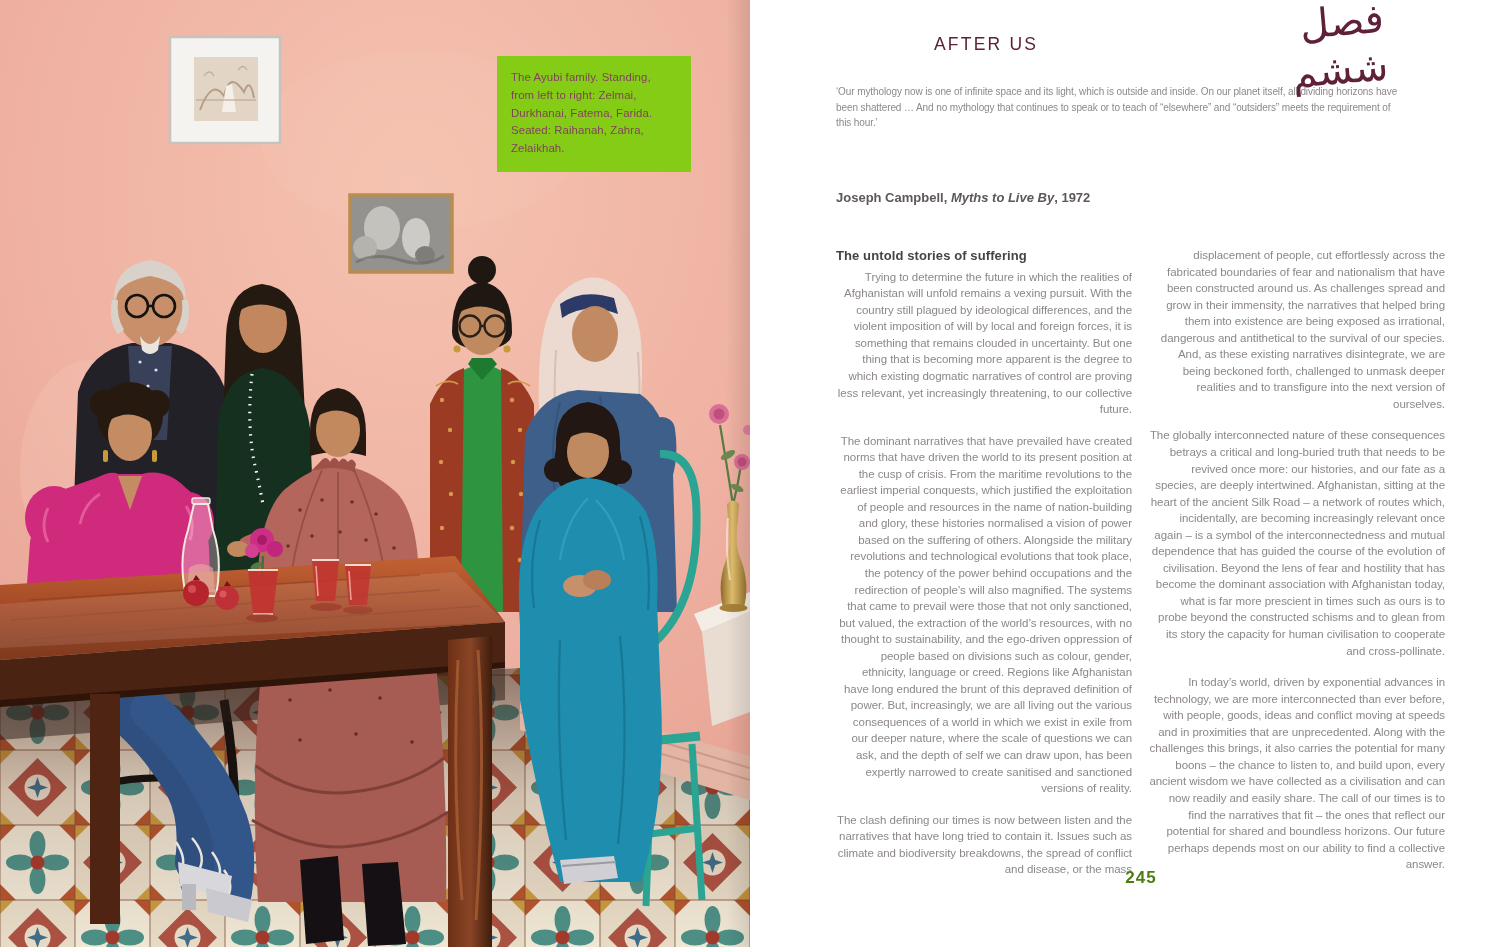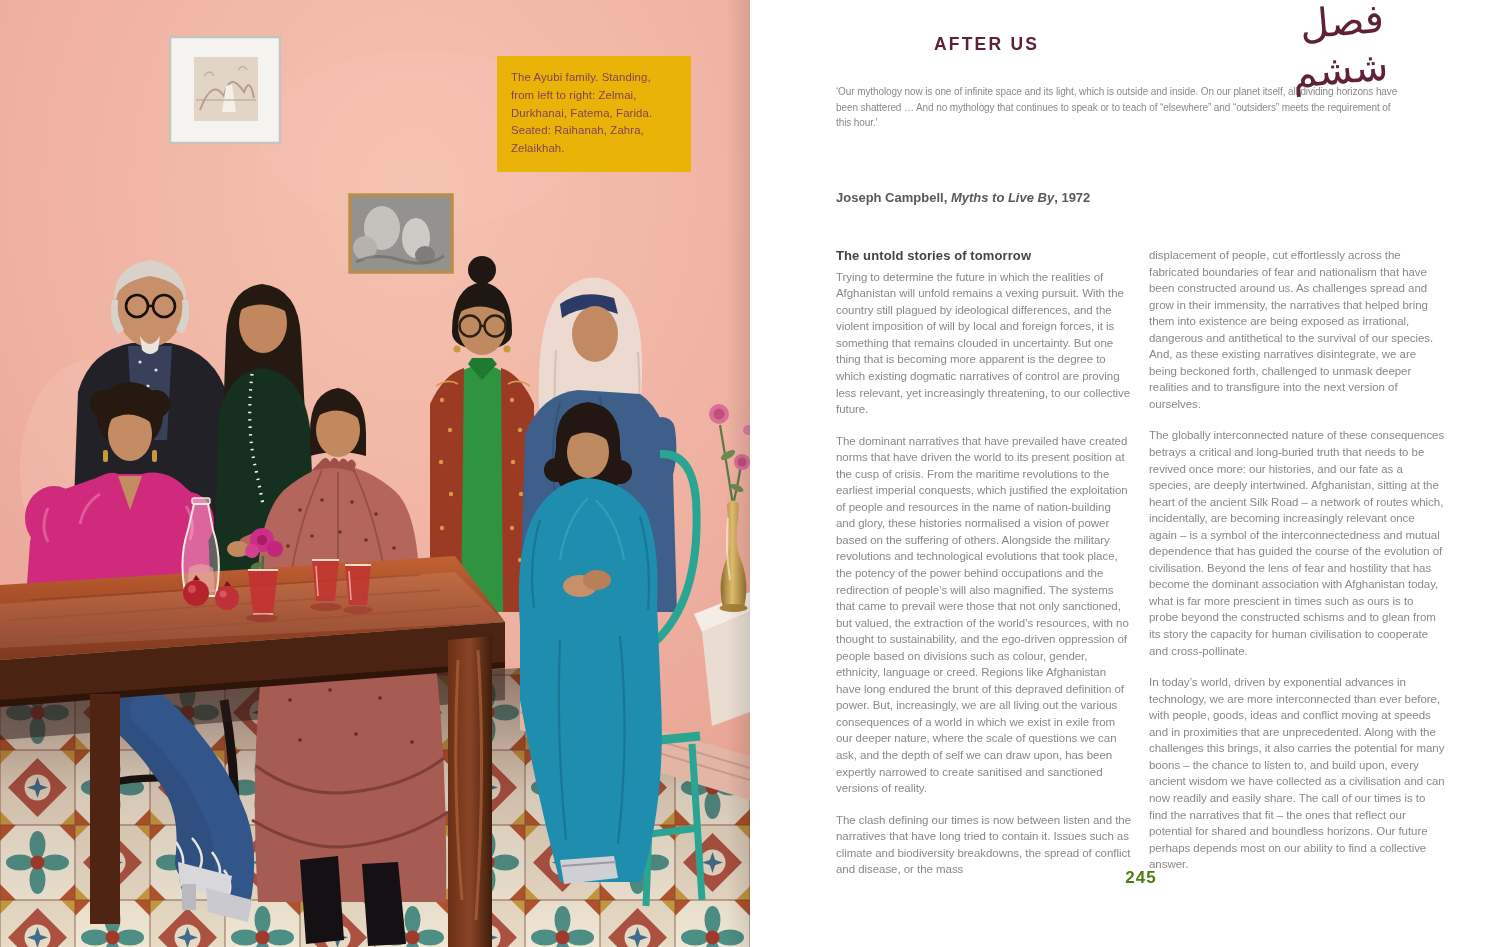--- a/index.html
+++ b/index.html
@@ -1,42 +1,42 @@
 <!DOCTYPE html>
 <html><head>
 <meta charset="utf-8">
 <style>
   html,body{margin:0;padding:0;background:#ffffff;}
   #stage{position:relative;width:1500px;height:947px;background:#ffffff;overflow:hidden;
          font-family:"Liberation Sans","DejaVu Sans",sans-serif;}
   
   #photo-page{position:absolute;left:0;top:0;width:750px;height:947px;}
   #photo-svg{position:absolute;left:0;top:0;}
-  #photo-caption{position:absolute;left:497px;top:56px;width:166px;background:#eab308;
+  #photo-caption{position:absolute;left:497px;top:56px;width:166px;background:#84cc16;
     padding:13px 14px 14px 14px;color:#82435a;font-size:11.4px;line-height:1.56;font-weight:500;
     letter-spacing:.1px;}
   
   #spine{position:absolute;left:726px;top:0;width:24px;height:947px;
     background:linear-gradient(to right,rgba(0,0,0,0),rgba(0,0,0,.10));pointer-events:none;}
   #spine-right{position:absolute;left:750px;top:0;width:22px;height:947px;
     background:linear-gradient(to right,rgba(0,0,0,.06),rgba(0,0,0,0));pointer-events:none;}
   
   #text-page{position:absolute;left:750px;top:0;width:750px;height:947px;background:#ffffff;}
-  #chapter-title{position:absolute;left:184px;top:34px;font-size:17.5px;font-weight:700;
+  #chapter-title{position:absolute;left:184px;top:34px;font-size:17.5px;font-weight:400;
     letter-spacing:2.2px;color:#5e2139;}
   #calligraphy{position:absolute;left:486px;top:0px;width:150px;font-family:"DejaVu Sans",sans-serif;
     font-size:40px;color:#5e2139;transform:rotate(-5deg);direction:rtl;line-height:1.2;}
   #quote{position:absolute;left:86px;top:84px;width:568px;font-size:10px;line-height:1.56;
     color:#8e888b;letter-spacing:-.1px;}
   #attribution{position:absolute;left:86px;top:190px;font-size:13px;font-weight:700;color:#5d575b;}
   #attribution .book-title{font-style:italic;}
   #columns{position:absolute;left:86px;top:247px;width:610px;height:648px;display:flex;gap:17px;
     overflow:hidden;}
   .col{flex:0 0 296px;font-size:11.5px;line-height:1.44;color:#8d8789;letter-spacing:-.05px;}
-  .col p{margin:0 0 15px 0;}
+  .col p{margin:0 0 15px 0;text-align:right;}
   .col h3{margin:0 0 3px 0;font-size:13px;font-weight:700;color:#474247;letter-spacing:.1px;}
   #page-number{position:absolute;left:86px;top:868px;width:610px;text-align:center;
     font-size:17px;font-weight:700;color:#4d7c0f;letter-spacing:1px;}
 </style>
 </head>
 <body>
 
 <div id="stage">
 
   <div id="photo-page">
@@ -394,21 +394,21 @@
     <div id="calligraphy">فصل ششم</div>
 
     <div id="quote">‘Our mythology now is one of infinite space and its light, which is outside and inside. On our planet itself, all dividing horizons have been shattered … And no mythology that continues to speak or to teach of “elsewhere” and “outsiders” meets the requirement of this hour.’</div>
 
     <div id="attribution">
       <span>Joseph Campbell, </span><span class="book-title">Myths to Live By</span><span>, 1972</span>
     </div>
 
     <div id="columns">
       <div class="col">
-        <h3>The untold stories of tomorrow</h3>
+        <h3>The untold stories of suffering</h3>
         <p>Trying to determine the future in which the realities of Afghanistan will unfold remains a vexing pursuit. With the country still plagued by ideological differences, and the violent imposition of will by local and foreign forces, it is something that remains clouded in uncertainty. But one thing that is becoming more apparent is the degree to which existing dogmatic narratives of control are proving less relevant, yet increasingly threatening, to our collective future.</p>
         <p>The dominant narratives that have prevailed have created norms that have driven the world to its present position at the cusp of crisis. From the maritime revolutions to the earliest imperial conquests, which justified the exploitation of people and resources in the name of nation-building and glory, these histories normalised a vision of power based on the suffering of others. Alongside the military revolutions and technological evolutions that took place, the potency of the power behind occupations and the redirection of people’s will also magnified. The systems that came to prevail were those that not only sanctioned, but valued, the extraction of the world’s resources, with no thought to sustainability, and the ego-driven oppression of people based on divisions such as colour, gender, ethnicity, language or creed. Regions like Afghanistan have long endured the brunt of this depraved definition of power. But, increasingly, we are all living out the various consequences of a world in which we exist in exile from our deeper nature, where the scale of questions we can ask, and the depth of self we can draw upon, has been expertly narrowed to create sanitised and sanctioned versions of reality.</p>
         <p>The clash defining our times is now between listen and the narratives that have long tried to contain it. Issues such as climate and biodiversity breakdowns, the spread of conflict and disease, or the mass</p>
       </div>
       <div class="col">
         <p>displacement of people, cut effortlessly across the fabricated boundaries of fear and nationalism that have been constructed around us. As challenges spread and grow in their immensity, the narratives that helped bring them into existence are being exposed as irrational, dangerous and antithetical to the survival of our species. And, as these existing narratives disintegrate, we are being beckoned forth, challenged to unmask deeper realities and to transfigure into the next version of ourselves.</p>
         <p>The globally interconnected nature of these consequences betrays a critical and long-buried truth that needs to be revived once more: our histories, and our fate as a species, are deeply intertwined. Afghanistan, sitting at the heart of the ancient Silk Road – a network of routes which, incidentally, are becoming increasingly relevant once again – is a symbol of the interconnectedness and mutual dependence that has guided the course of the evolution of civilisation. Beyond the lens of fear and hostility that has become the dominant association with Afghanistan today, what is far more prescient in times such as ours is to probe beyond the constructed schisms and to glean from its story the capacity for human civilisation to cooperate and cross-pollinate.</p>
         <p>In today’s world, driven by exponential advances in technology, we are more interconnected than ever before, with people, goods, ideas and conflict moving at speeds and in proximities that are unprecedented. Along with the challenges this brings, it also carries the potential for many boons – the chance to listen to, and build upon, every ancient wisdom we have collected as a civilisation and can now readily and easily share. The call of our times is to find the narratives that fit – the ones that reflect our potential for shared and boundless horizons. Our future perhaps depends most on our ability to find a collective answer.</p>
       </div>
     </div>

